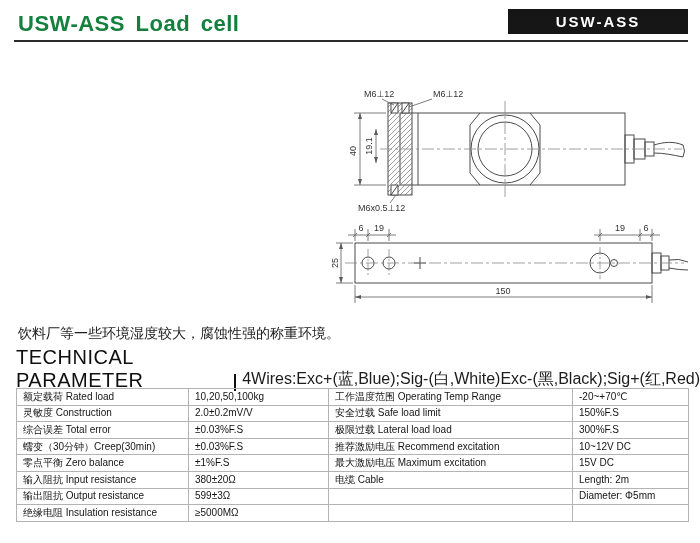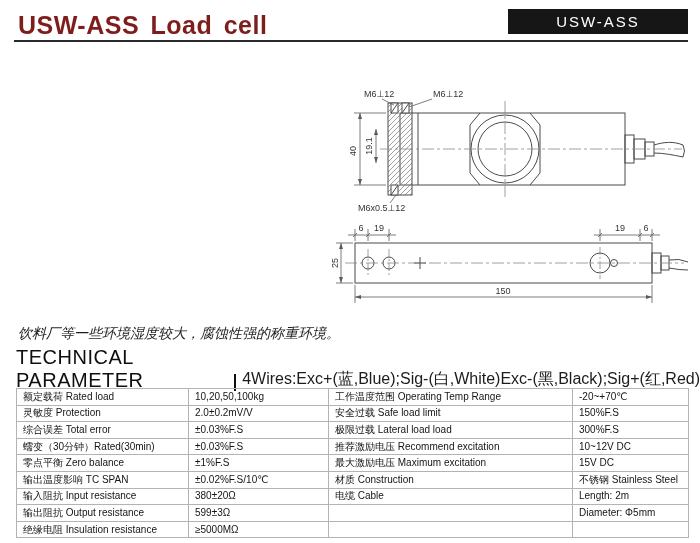--- a/index.html
+++ b/index.html
@@ -1,25 +1,25 @@
 <!DOCTYPE html>
 <html><head>
 <meta charset="utf-8">
 <style>
   html,body{margin:0;padding:0;background:#fff;}
   .page{position:relative;width:700px;height:543px;background:#fff;overflow:hidden;
         font-family:"Liberation Sans","DejaVu Sans",sans-serif;color:#111;}
-  .title{position:absolute;left:18px;top:11px;font-size:25px;font-weight:bold;
-         letter-spacing:.5px;word-spacing:4px;color:#7f1d1d;}
+  .title{position:absolute;left:18px;top:11px;font-size:22px;font-weight:bold;
+         letter-spacing:.5px;word-spacing:4px;color:#15803d;}
   .badge{position:absolute;right:12px;top:9px;width:180px;height:25px;background:#161616;
-         color:#fff;font-size:15px;font-weight:normal;letter-spacing:2px;text-align:center;
+         color:#fff;font-size:15px;font-weight:bold;letter-spacing:2px;text-align:center;
          line-height:25px;}
   .rule{position:absolute;left:14px;right:12px;top:40px;border-top:2px solid #2b2b2b;}
   .drawing{position:absolute;left:330px;top:85px;width:360px;height:228px;}
-  .intro{position:absolute;left:18px;top:325px;font-size:14px;color:#1c1c1c;font-style:italic;}
+  .intro{position:absolute;left:18px;top:325px;font-size:14px;color:#1c1c1c;}
   .section-head{position:absolute;left:16px;top:346px;display:flex;align-items:flex-end;}
   .sec-title{font-size:20px;color:#0f0f0f;letter-spacing:.5px;}
   .sec-divider{display:inline-block;width:0;border-left:2px solid #0f0f0f;height:17px;
                margin:0 6px 1px 4px;}
   .wires{font-size:16px;color:#1c1c1c;padding-bottom:2px;white-space:nowrap;}
   table.params{position:absolute;left:16px;top:388px;width:672px;border-collapse:collapse;
                table-layout:fixed;font-size:10px;color:#141414;padding-left:13px;}
   table.params td{border:1px solid #b3b3b3;height:15.6px;padding:0 2px 0 6px;
                   white-space:nowrap;overflow:hidden;line-height:1;}
   svg text{font-family:"Liberation Sans","DejaVu Sans",sans-serif;}
@@ -165,50 +165,44 @@
         <col style="width:116px">
       </colgroup>
     <tbody>
       <tr>
         <td>额定载荷 Rated load</td>
         <td>10,20,50,100kg</td>
         <td>工作温度范围 Operating Temp Range</td>
         <td>-20~+70℃</td>
       </tr>
       <tr>
-        <td>灵敏度 Protection</td>
+        <td>灵敏度 Construction</td>
         <td>2.0±0.2mV/V</td>
         <td>安全过载 Safe load limit</td>
         <td>150%F.S</td>
       </tr>
       <tr>
         <td>综合误差 Total error</td>
         <td>±0.03%F.S</td>
         <td>极限过载 Lateral load load</td>
         <td>300%F.S</td>
       </tr>
       <tr>
-        <td>蠕变（30分钟）Rated(30min)</td>
+        <td>蠕变（30分钟）Creep(30min)</td>
         <td>±0.03%F.S</td>
         <td>推荐激励电压 Recommend excitation</td>
         <td>10~12V DC</td>
       </tr>
       <tr>
         <td>零点平衡 Zero balance</td>
         <td>±1%F.S</td>
         <td>最大激励电压 Maximum excitation</td>
         <td>15V DC</td>
       </tr>
       <tr>
-        <td>输出温度影响 TC SPAN</td>
-        <td>±0.02%F.S/10℃</td>
-        <td>材质 Construction</td>
-        <td>不锈钢 Stainless Steel</td>
-      </tr>
-      <tr>
         <td>输入阻抗 Input resistance</td>
         <td>380±20Ω</td>
         <td>电缆 Cable</td>
         <td>Length: 2m</td>
       </tr>
       <tr>
         <td>输出阻抗 Output resistance</td>
         <td>599±3Ω</td>
         <td></td>
         <td>Diameter: Φ5mm</td>

